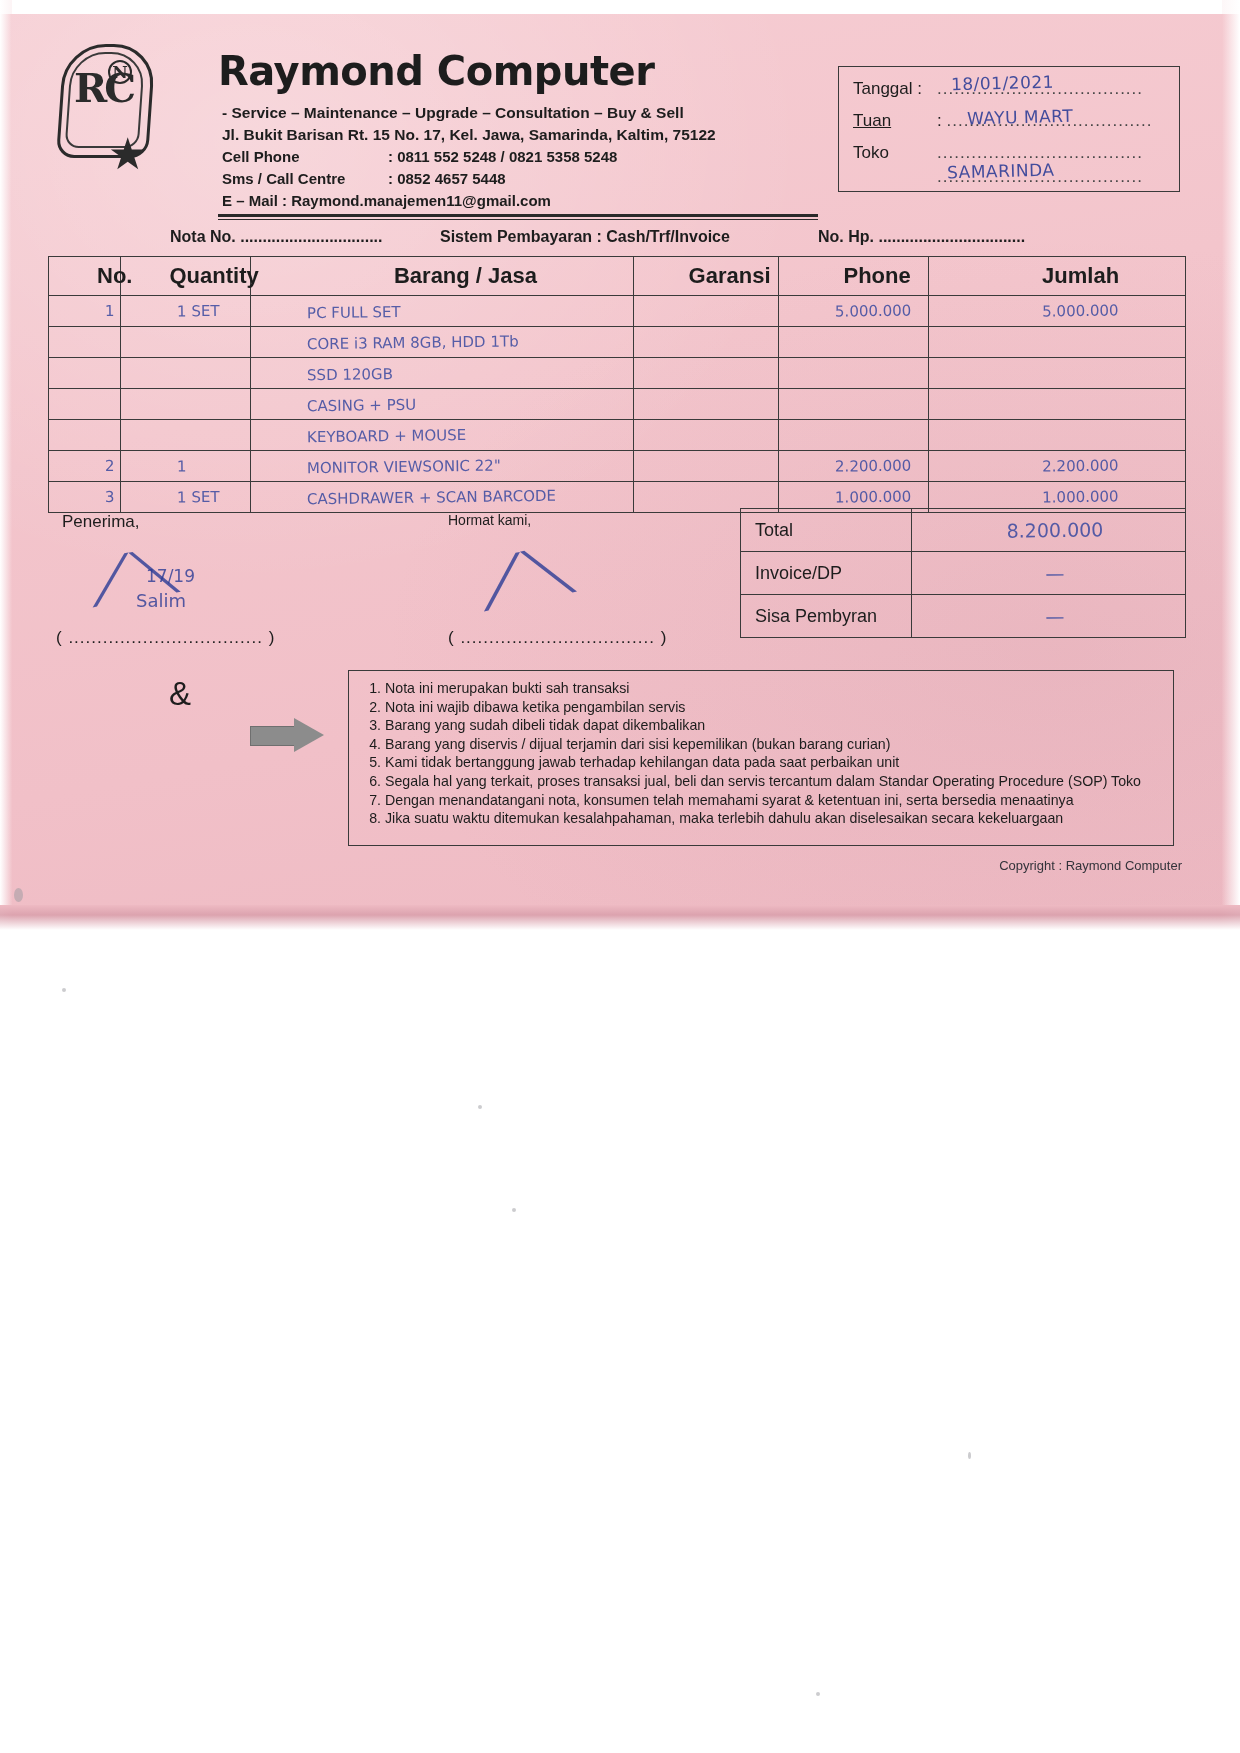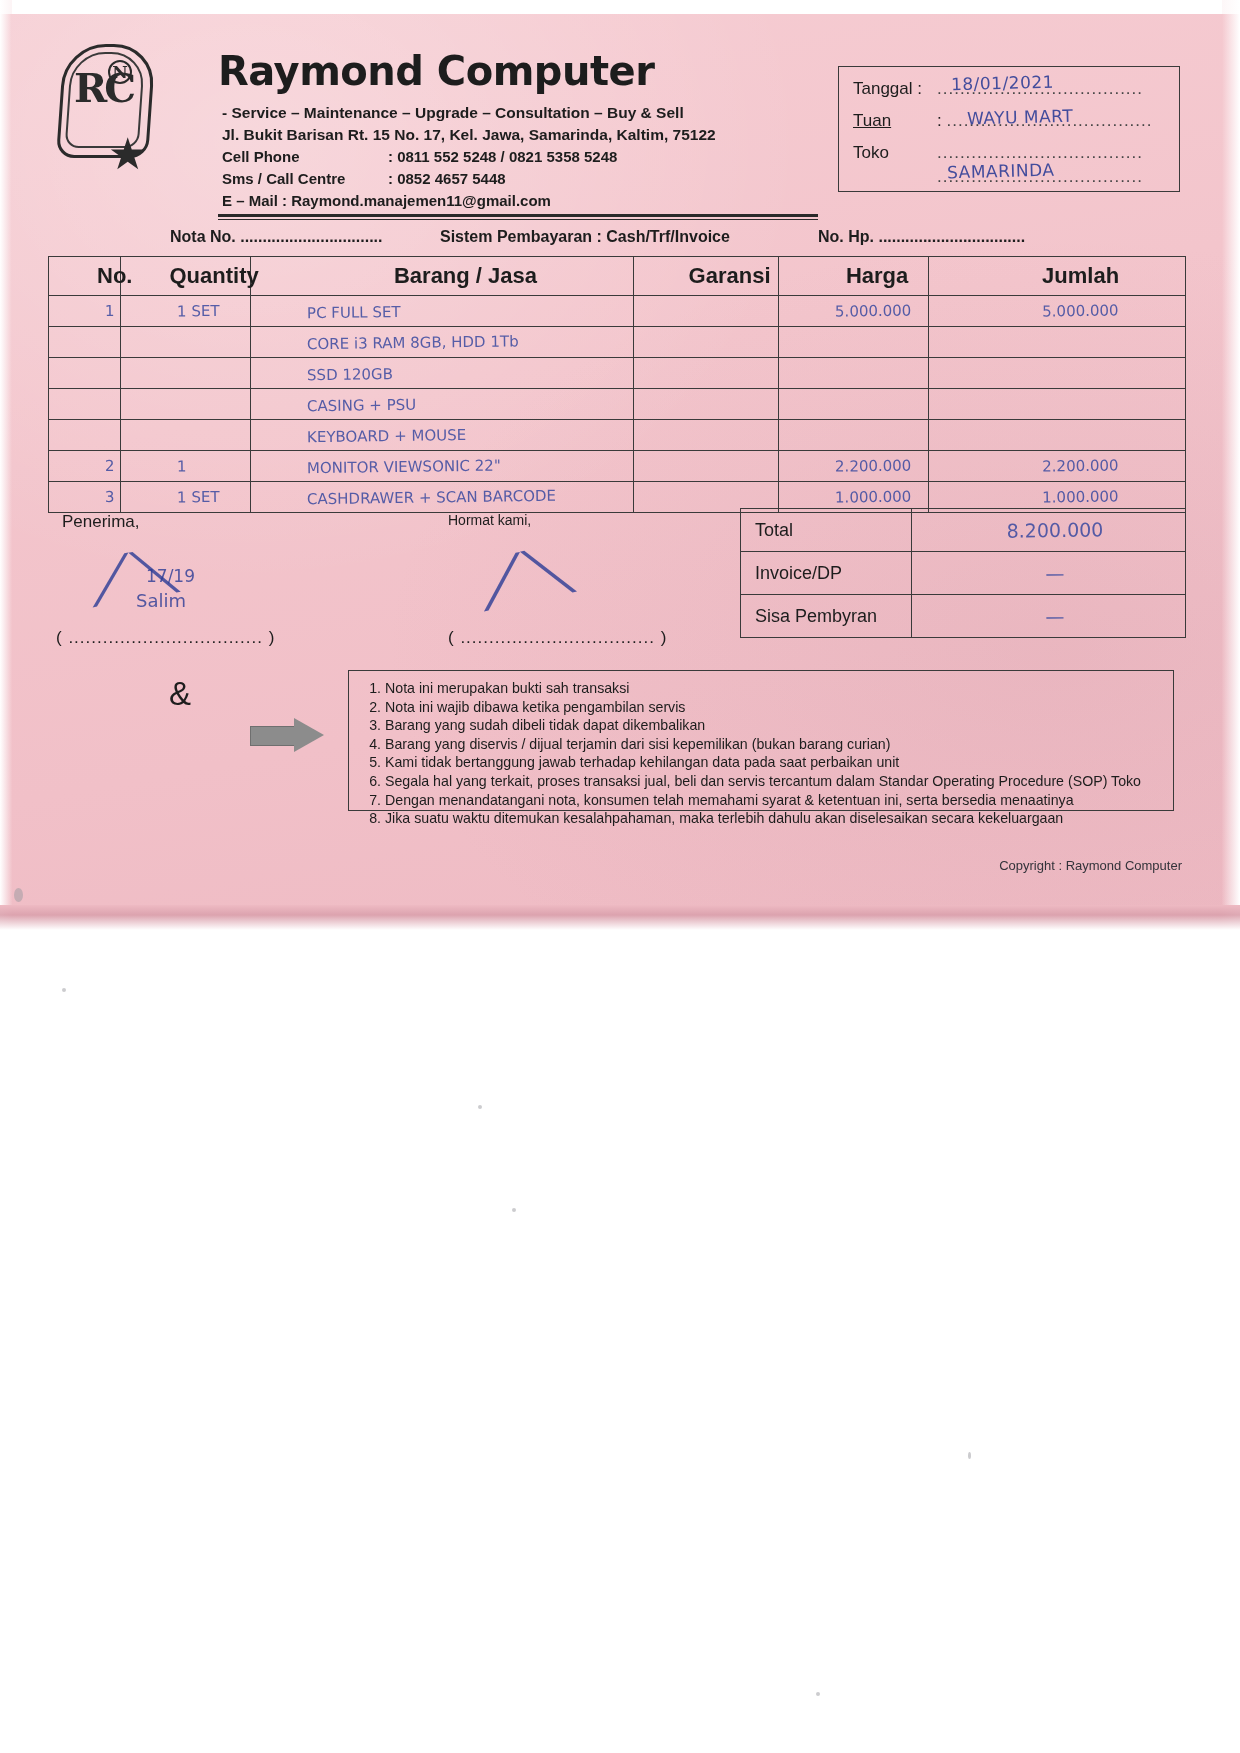--- a/index.html
+++ b/index.html
@@ -335,21 +335,21 @@
     width: 0; height: 0;
     border-top: 17px solid transparent;
     border-bottom: 17px solid transparent;
     border-left: 30px solid #8c8c8c;
   }
   #terms-box {
     position: absolute;
     left: 348px;
     top: 670px;
     width: 826px;
-    height: 141px;
+    height: 176px;
     border: 1.3px solid #3a3a3a;
     padding: 8px 10px;
     box-sizing: border-box;
   }
   #terms-box ol {
     margin: 0;
     padding-left: 26px;
     font-size: 14.2px;
     line-height: 18.6px;
     color: #1d1d1d;
@@ -435,21 +435,21 @@
       <col class="col-gar">
         <col class="col-harga">
         <col class="col-jum">
     </colgroup>
     <thead>
       <tr>
         <th>No.</th>
         <th>Quantity</th>
         <th>Barang / Jasa</th>
         <th>Garansi</th>
-        <th>Harga</th>
+        <th>Phone</th>
         <th>Jumlah</th>
       </tr>
     </thead>
     <tbody>
       <tr>
         <td>
             <span class="cell-hand center">1</span>
           </td>
         <td>
             <span class="cell-hand">1 SET</span>

